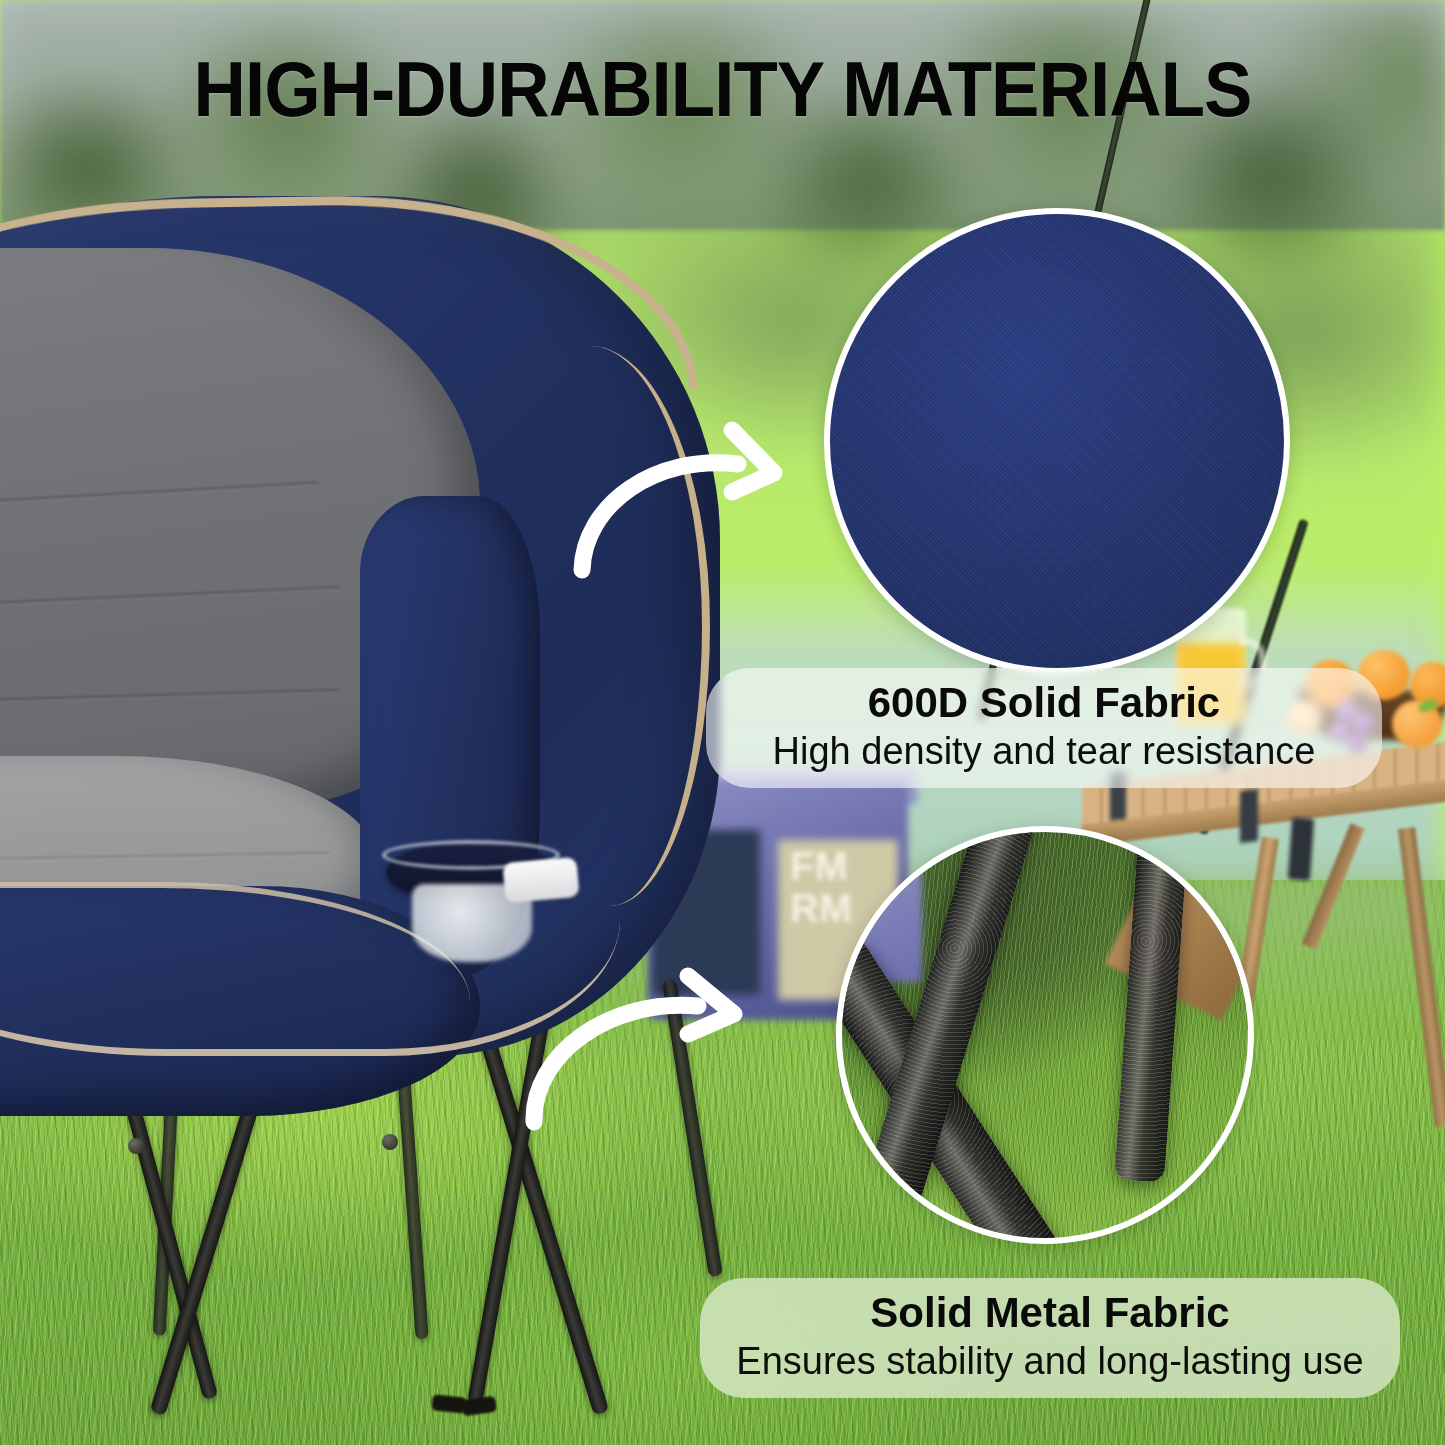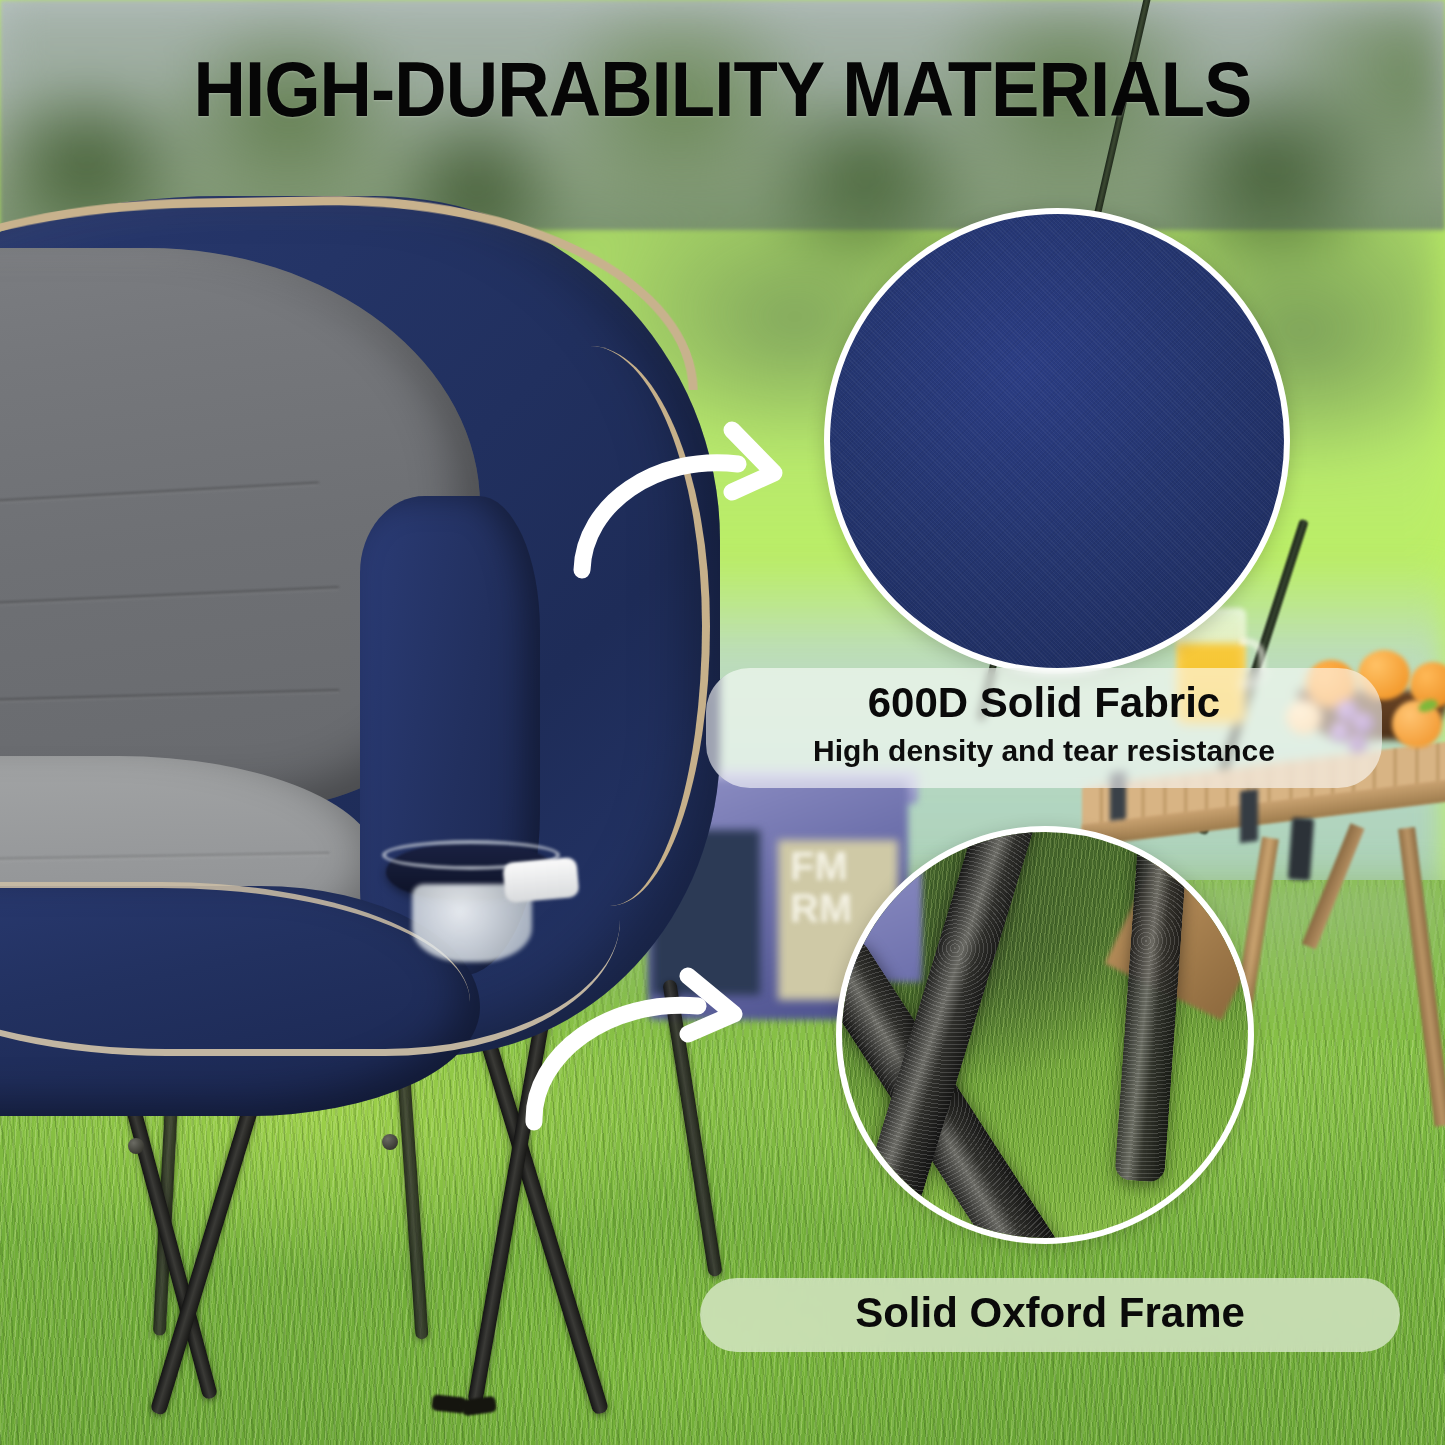--- a/index.html
+++ b/index.html
@@ -387,22 +387,22 @@
     text-align:center;
   }
   .label .l-title{
     font-weight:700;
     font-size:42px;
     line-height:50px;
     color:#0a0a0a;
     white-space:nowrap;
   }
   .label .l-sub{
-    font-weight:700;
-    font-size:30px;
+    font-weight:400;
+    font-size:38px;
     line-height:46px;
     color:#0d0d0d;
     white-space:nowrap;
   }
   .label-fabric{left:706px;top:668px;width:676px;}
   .label-metal{left:700px;top:1278px;width:700px;}
 </style>
 </head>
 <body>
 
@@ -513,16 +513,17 @@
   </div>
 
   <div class="headline">HIGH-DURABILITY MATERIALS</div>
 
   <div class="label label-fabric">
     <div class="l-title">600D Solid Fabric</div>
     <div class="l-sub">High density and tear resistance</div>
   </div>
 
   <div class="label label-metal">
-    <div class="l-title">Solid Oxford Frame</div>
+    <div class="l-title">Solid Metal Fabric</div>
+    <div class="l-sub">Ensures stability and long-lasting use</div>
   </div>
 
 </div>
 
 </body></html>

